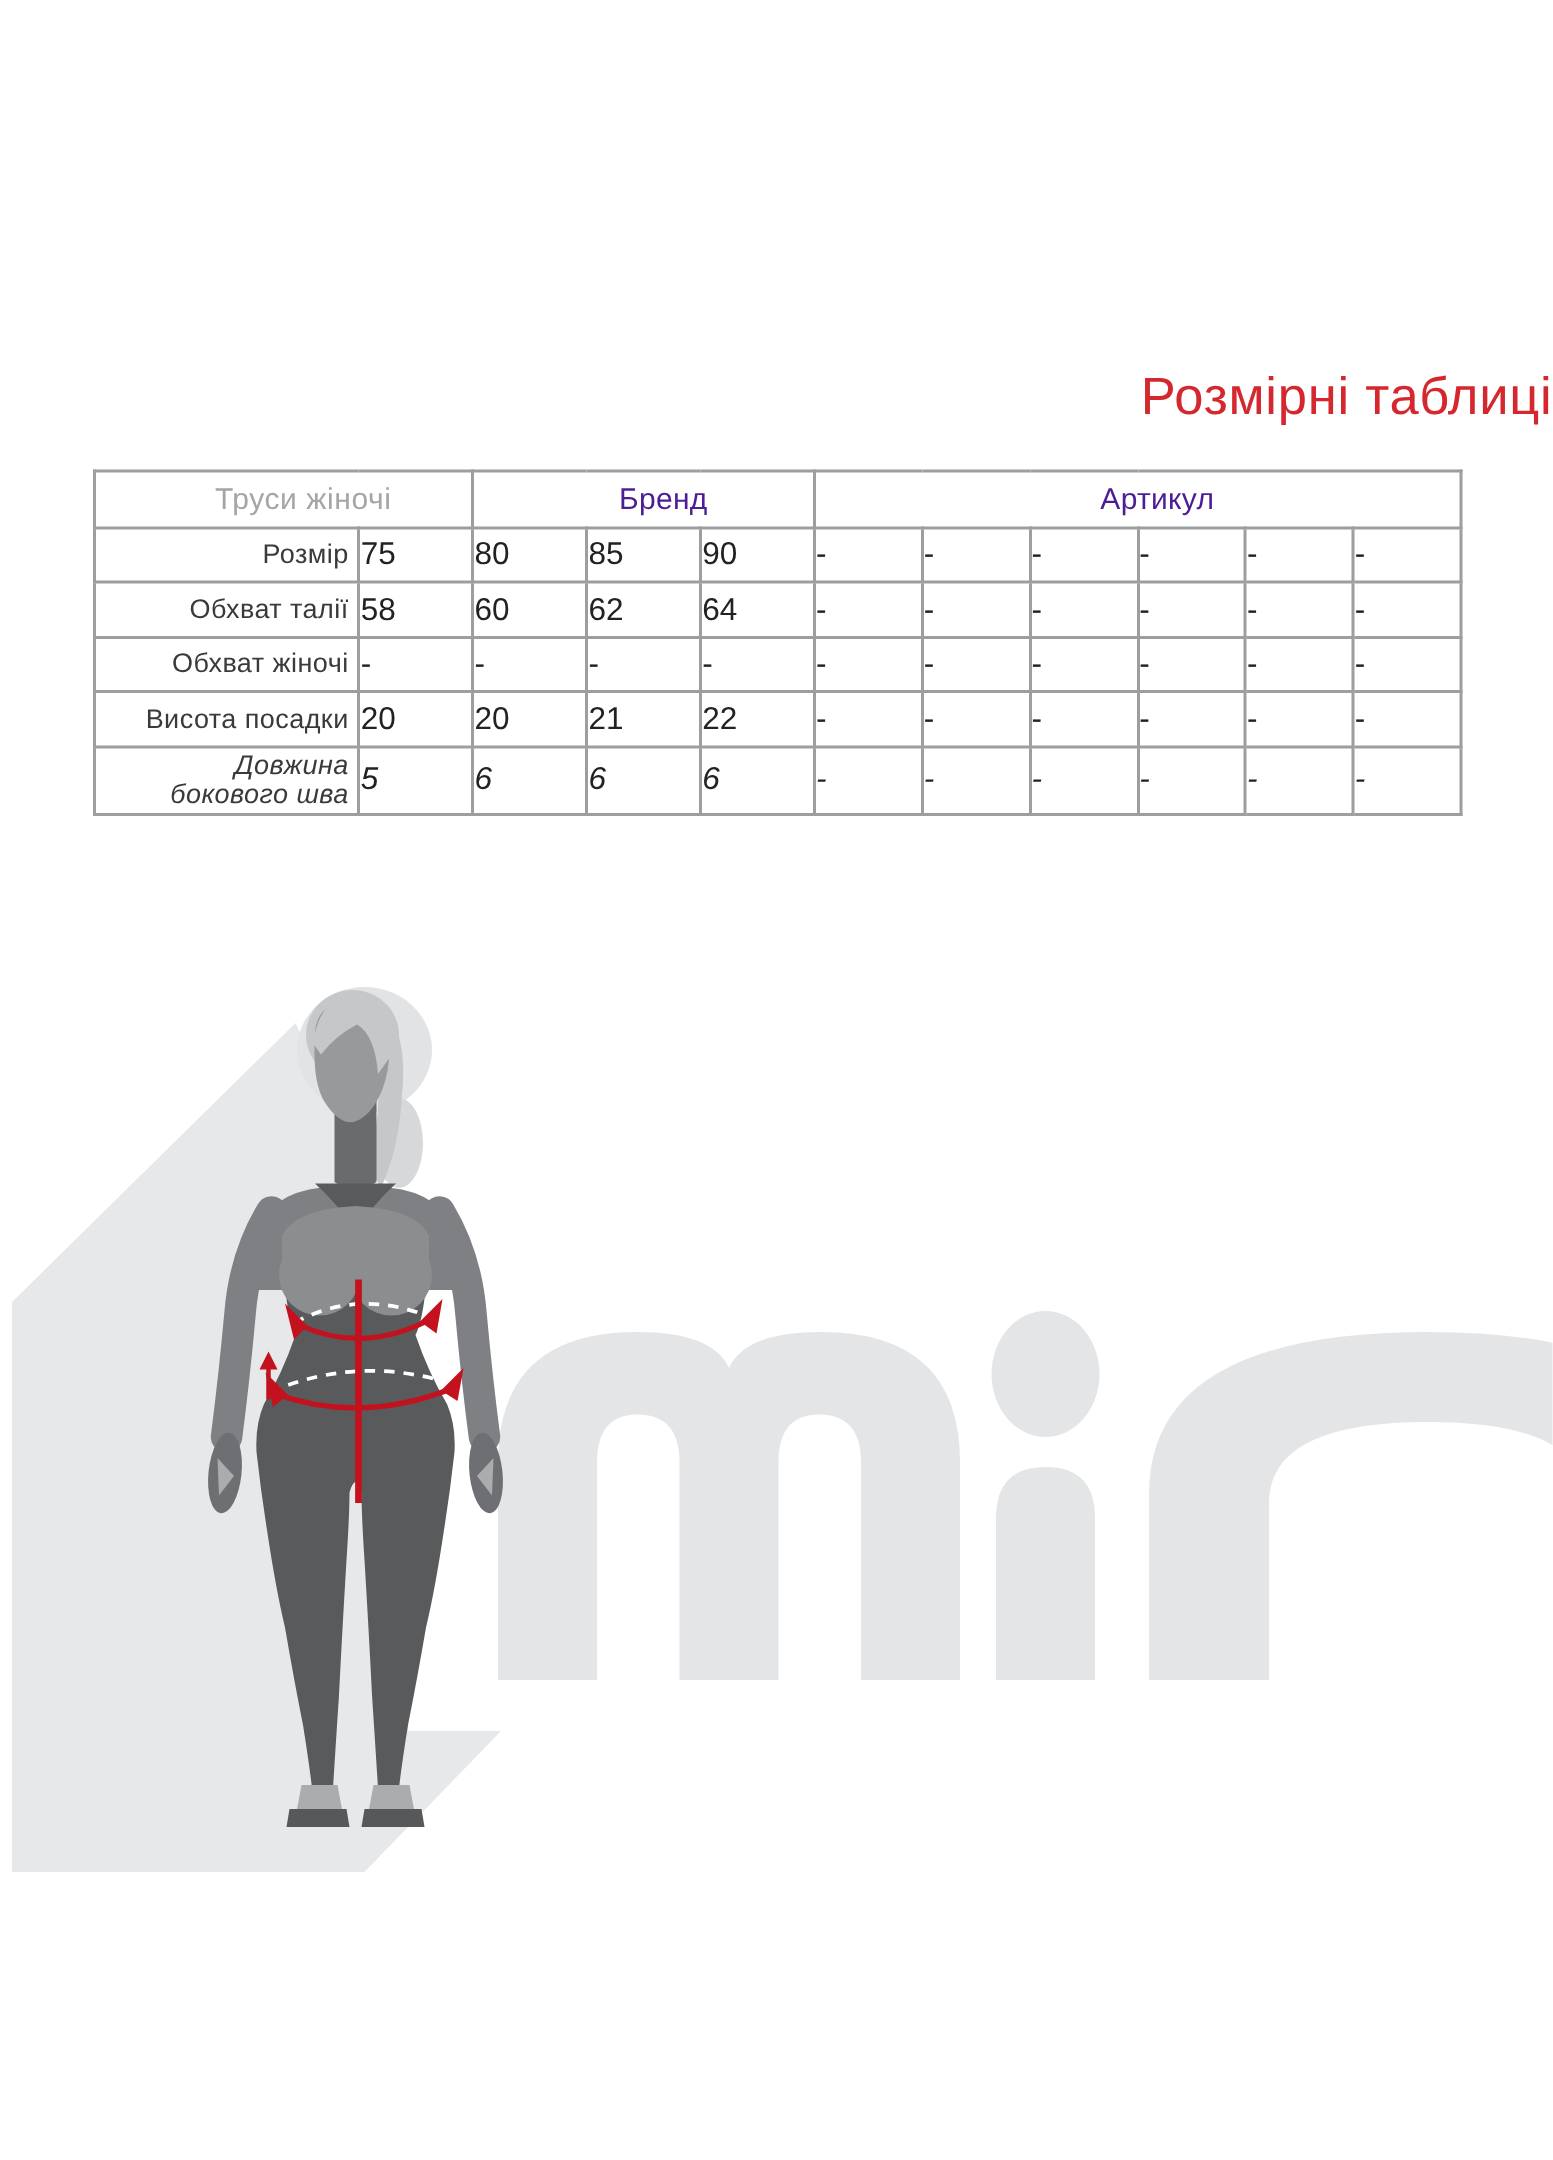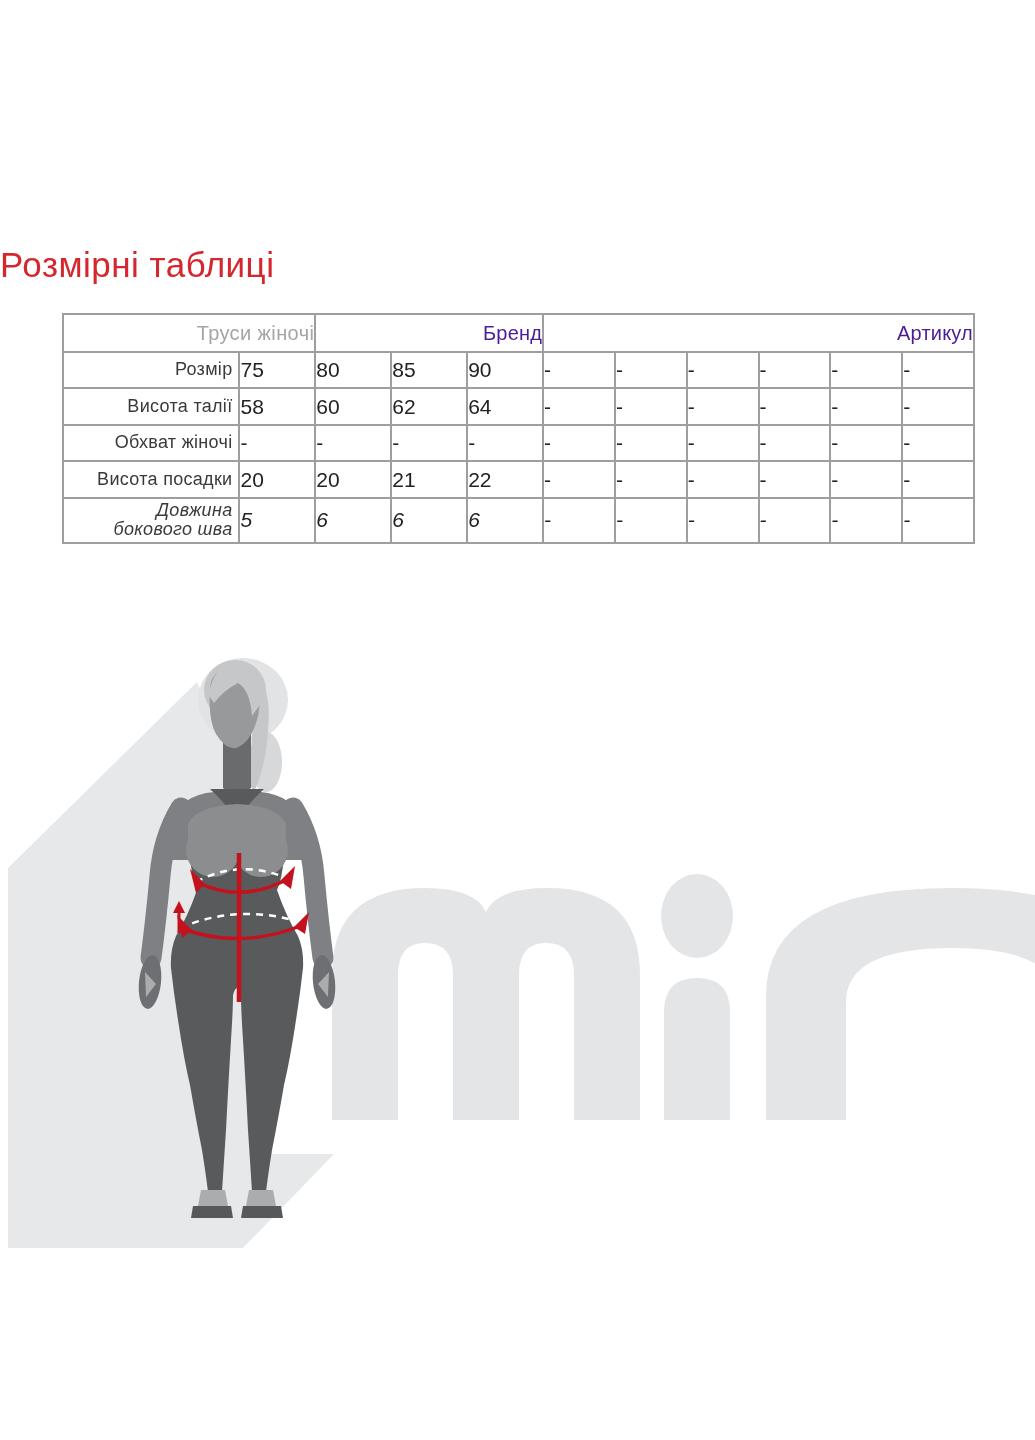--- a/index.html
+++ b/index.html
@@ -6,36 +6,36 @@
   body{
     width:1035px;height:1440px;position:relative;overflow:hidden;
     background:#ffffff;
     font-family:"Liberation Sans","DejaVu Sans",sans-serif;
   }
   .layer{position:absolute;left:0;top:0;width:1035px;height:1440px;pointer-events:none;}
 
   
   .page-title{
     position:absolute;left:0;right:0;top:245px;
-    text-align:left;
+    text-align:right;
     font-size:35px;font-weight:500;letter-spacing:0.5px;
     color:#d5282e;
   }
 
   
   .size-table{
     position:absolute;left:62px;top:313px;
     width:913px;border-collapse:collapse;table-layout:fixed;
   }
   .size-table td,.size-table th{
     border:2px solid #9d9ea0;
     padding:0;vertical-align:middle;
     font-weight:400;
   }
-  .size-table thead th{height:36px;text-align:right;padding-left:26px;border-radius:19px;}
+  .size-table thead th{height:36px;text-align:center;padding-left:26px;border-radius:19px;}
   .th-product{color:#a4a5a7;font-size:20px;font-weight:400;letter-spacing:0.4px;}
   .th-brand,.th-article{color:#4c1d95;font-size:20px;font-weight:700;letter-spacing:0.2px;}
   .size-table tbody td.label-cell{
     text-align:right;padding:2px 6px 2px 10px;
     font-size:18px;color:#3a3a3b;letter-spacing:0.3px;
     white-space:pre-line;line-height:1.08;
   }
   .size-table tbody td.value-cell{
     text-align:left;font-size:21px;color:#222;
   }
@@ -145,21 +145,21 @@
         <td class="value-cell">85</td>
         <td class="value-cell">90</td>
         <td class="value-cell">-</td>
         <td class="value-cell">-</td>
         <td class="value-cell">-</td>
         <td class="value-cell">-</td>
         <td class="value-cell">-</td>
         <td class="value-cell">-</td>
       </tr>
       <tr>
-        <td class="label-cell">Висота талії</td>
+        <td class="label-cell">Обхват талії</td>
         <td class="value-cell">58</td>
         <td class="value-cell">60</td>
         <td class="value-cell">62</td>
         <td class="value-cell">64</td>
         <td class="value-cell">-</td>
         <td class="value-cell">-</td>
         <td class="value-cell">-</td>
         <td class="value-cell">-</td>
         <td class="value-cell">-</td>
         <td class="value-cell">-</td>

